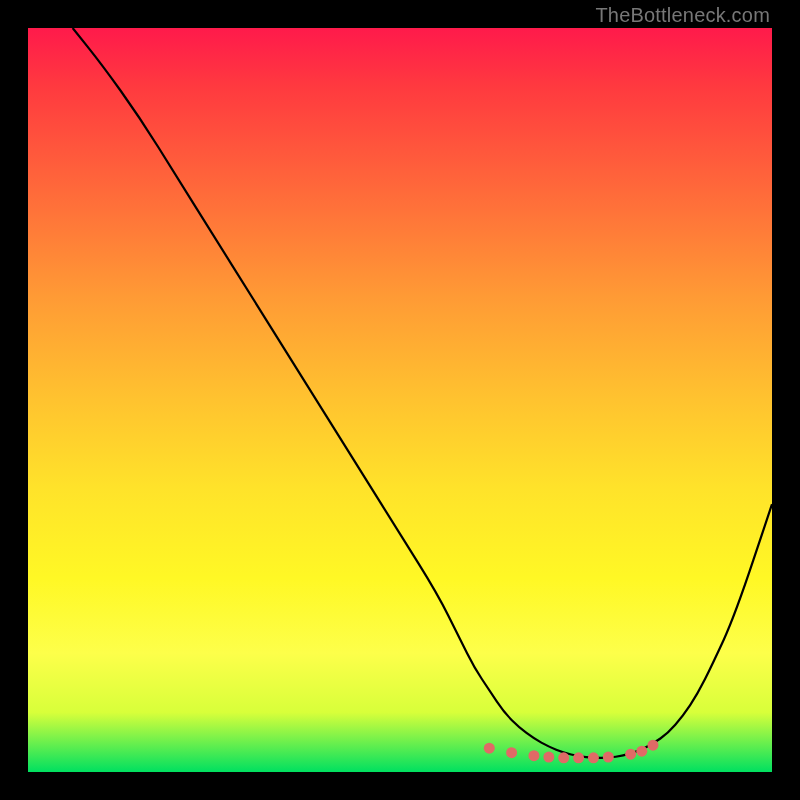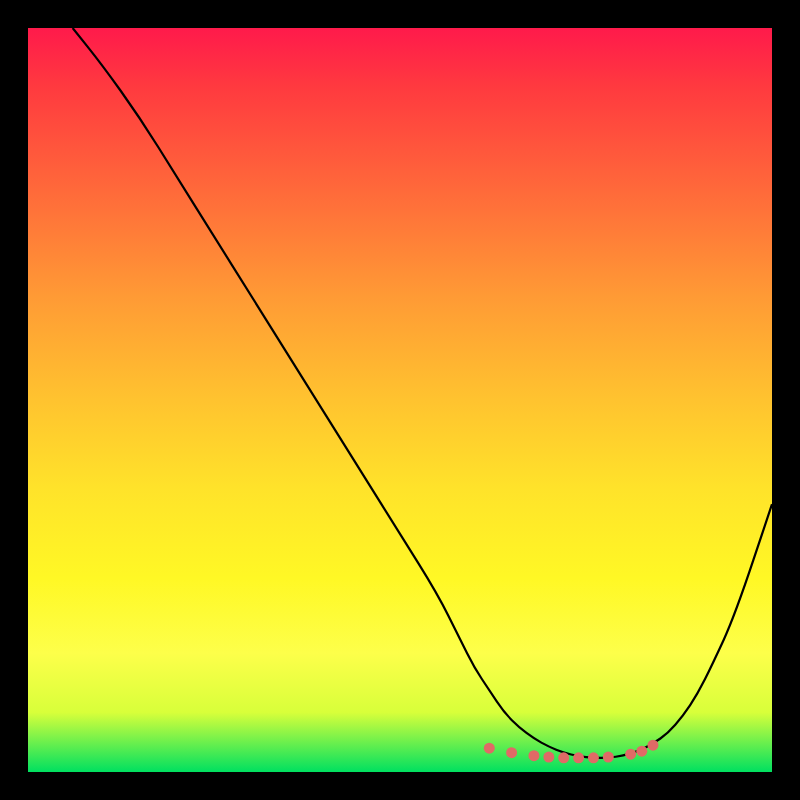--- a/index.html
+++ b/index.html
@@ -91,14 +91,15 @@
         <circle cx="535.68" cy="729.864" r="5.5" class="dot"></circle>
         <circle cx="550.56" cy="729.864" r="5.5" class="dot"></circle>
         <circle cx="565.44" cy="729.864" r="5.5" class="dot"></circle>
         <circle cx="580.32" cy="729.12" r="5.5" class="dot"></circle>
         <circle cx="602.64" cy="726.144" r="5.5" class="dot"></circle>
         <circle cx="613.8" cy="723.168" r="5.5" class="dot"></circle>
         <circle cx="624.9599999999999" cy="717.216" r="5.5" class="dot"></circle>
       </svg>
   </div>
 
+  <div class="watermark">TheBottleneck.com</div>
 
 </div>
 
 </body></html>

